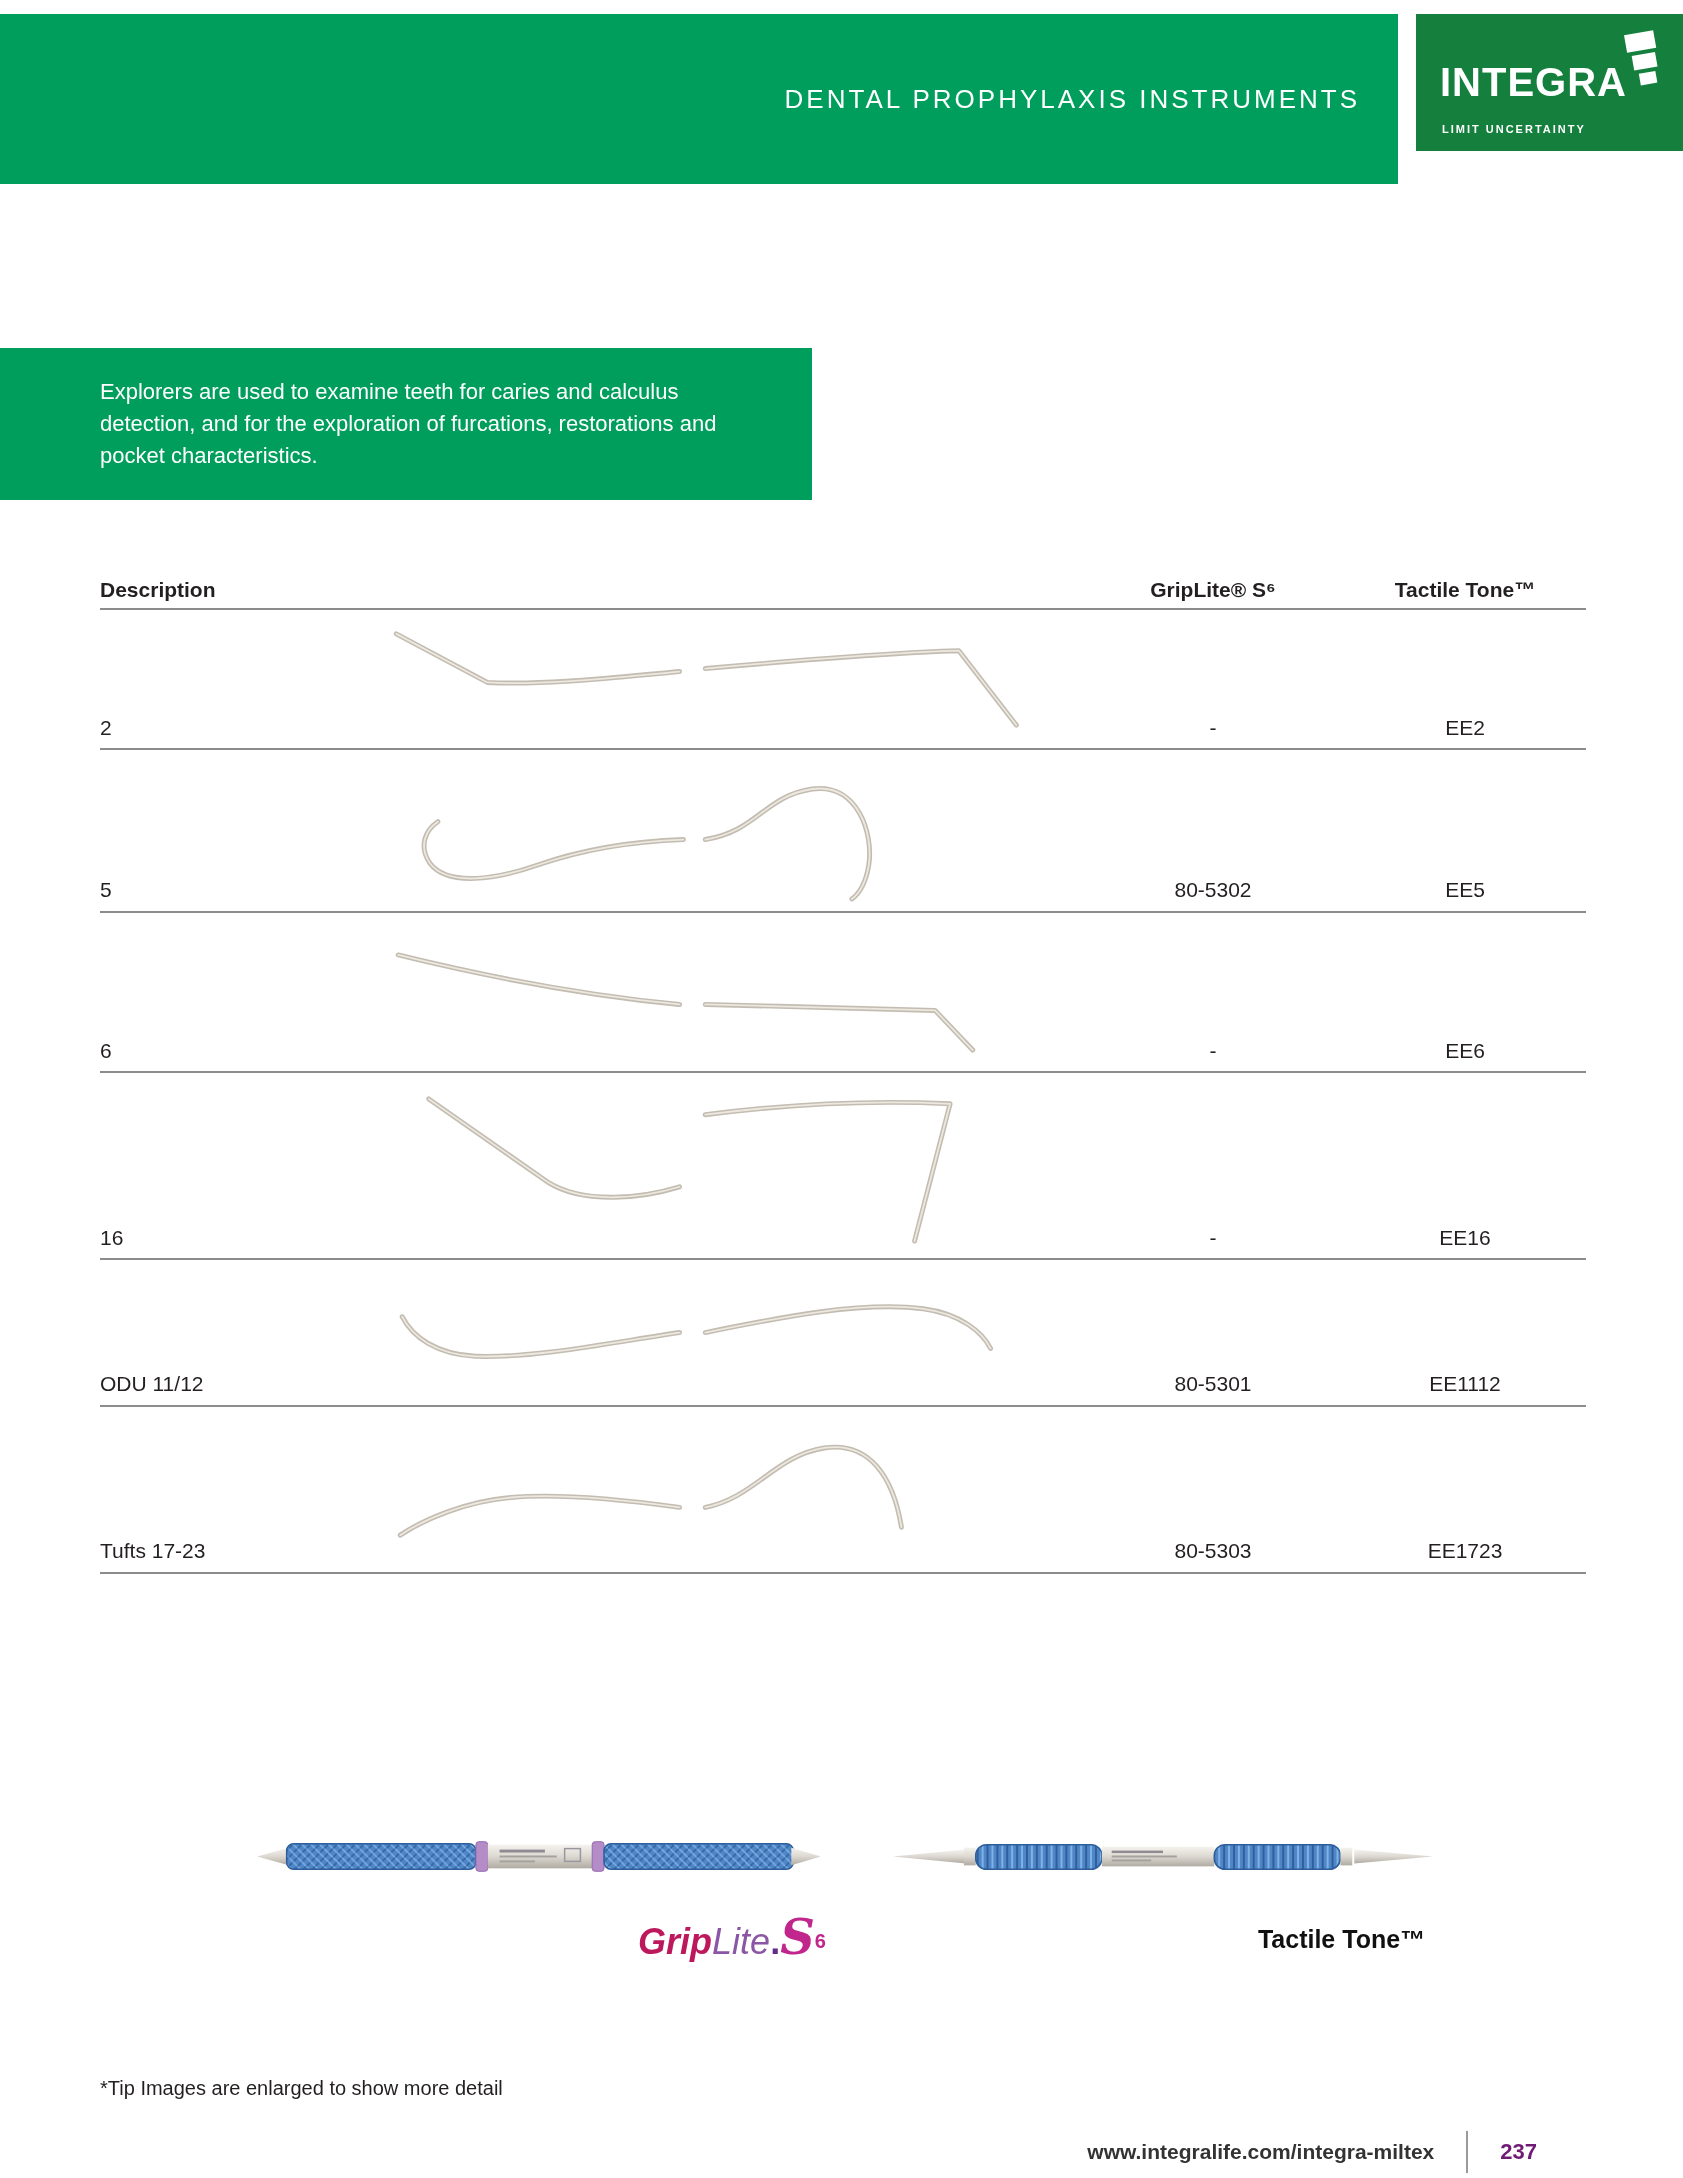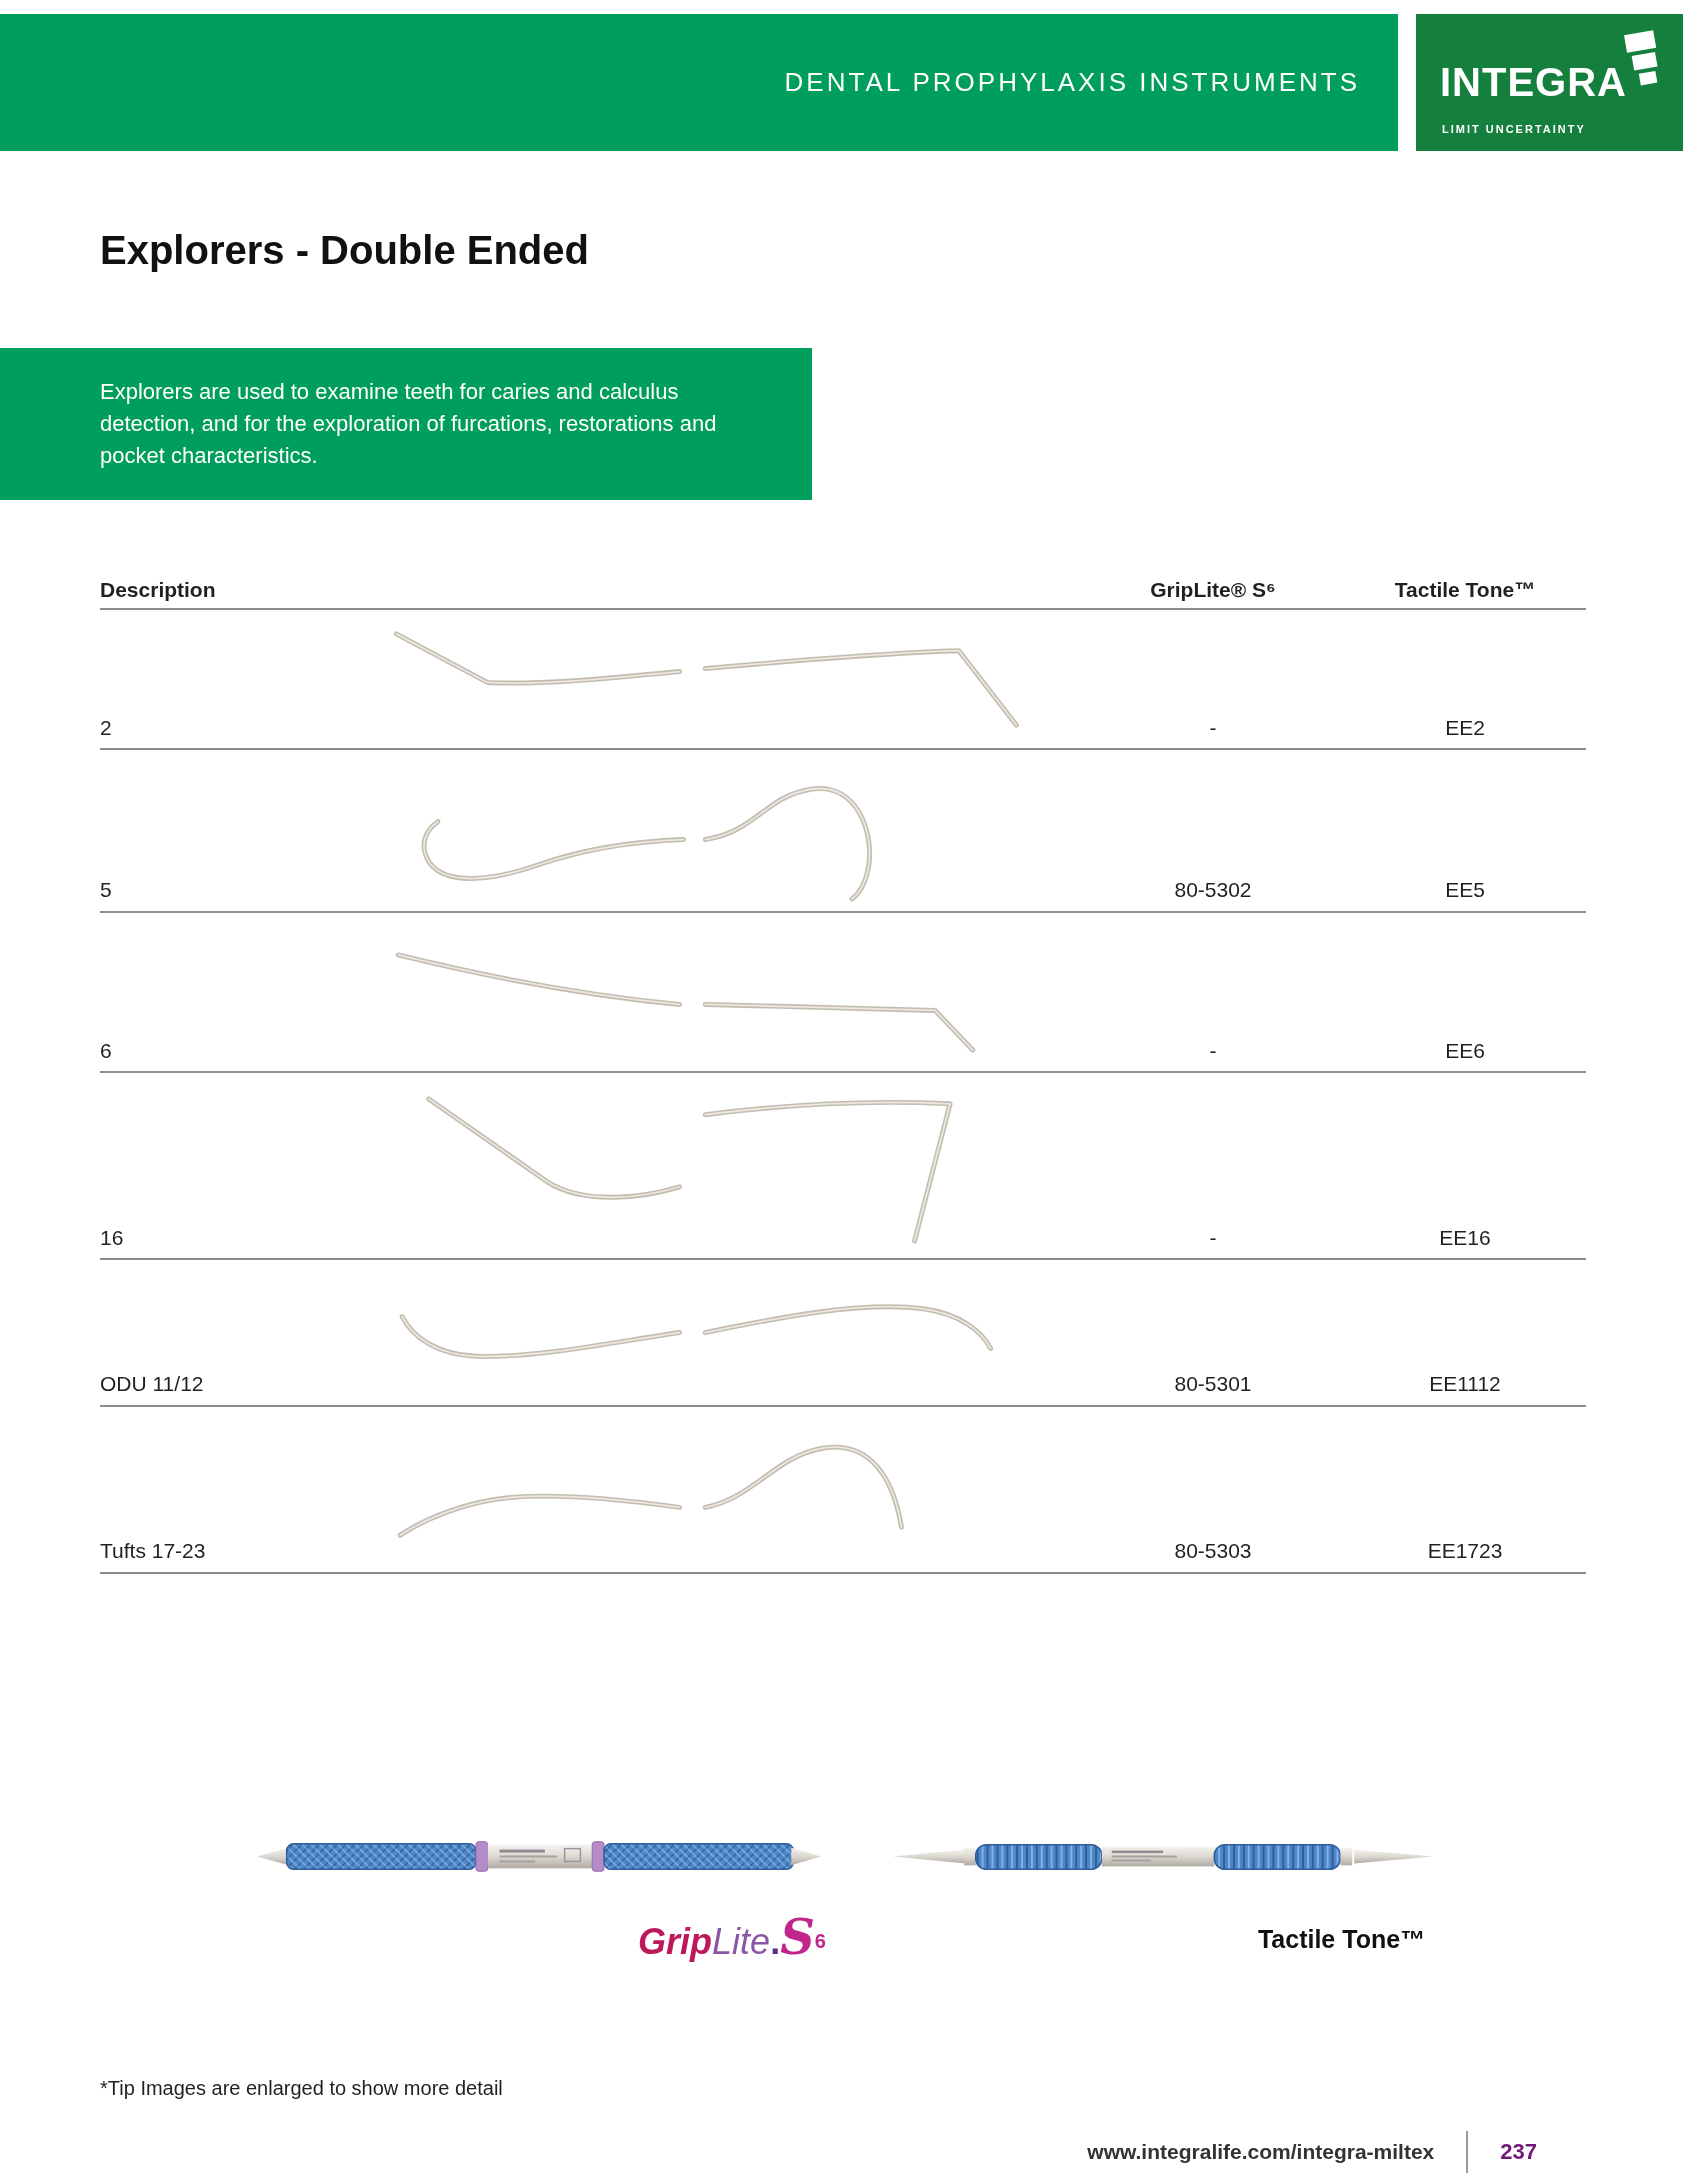--- a/index.html
+++ b/index.html
@@ -1,21 +1,21 @@
 <!DOCTYPE html>
 <html><head>
 <meta charset="utf-8">
 <style>
   * { margin:0; padding:0; box-sizing:border-box; }
   html,body { background:#ffffff; }
   body { font-family:"Liberation Sans", sans-serif; color:#231f20; }
   .page { position:relative; width:1683px; height:2178px; background:#ffffff; overflow:hidden; }
 
   
-  .header-bar { position:absolute; left:0; top:14px; width:1398px; height:137px; background:#009E5C;
+  .header-bar { position:absolute; left:0; top:14px; width:1398px; height:170px; background:#009E5C;
                 display:flex; align-items:center; justify-content:flex-end; padding-right:38px; }
   .header-title { color:#ffffff; font-size:26px; letter-spacing:3px; font-weight:400; }
   .logo-box { position:absolute; left:1416px; top:14px; width:267px; height:137px; background:#15803d; }
   .brand { position:absolute; left:24px; top:46px; color:#ffffff; font-size:40px; font-weight:bold; letter-spacing:1px; }
   .brand-tagline { position:absolute; left:26px; top:109px; color:#ffffff; font-size:11px; letter-spacing:2px; font-weight:bold; }
   .logo-blocks { position:absolute; right:12px; top:16px; }
 
   
   .page-title { position:absolute; left:100px; top:228px; font-size:40px; font-weight:bold; color:#111111; }
   .intro-box { position:absolute; left:0; top:348px; width:812px; height:152px; background:#009E5C; }
@@ -70,21 +70,20 @@
         <g transform="rotate(-10 25 34)">
           <rect x="8" y="2" width="30" height="18" fill="#ffffff"></rect>
           <rect x="12" y="24" width="24" height="15" fill="#ffffff"></rect>
           <rect x="16" y="43" width="17" height="12" fill="#ffffff"></rect>
         </g>
       </svg>
     </span>
     <span class="brand-tagline">LIMIT UNCERTAINTY</span>
   </div>
 
-  <h1 class="page-title">Explorers - Double Ended</h1>
 
   <div class="intro-box">
     <p class="intro-text">Explorers are used to examine teeth for caries and calculus detection, and for the exploration of furcations, restorations and pocket characteristics.</p>
   </div>
 
   <div class="th th-desc">Description</div>
   <div class="th th-grip">GripLite® S⁶</div>
   <div class="th th-tact">Tactile Tone™</div>
   <div class="rule" style="top:608px"></div>
 

